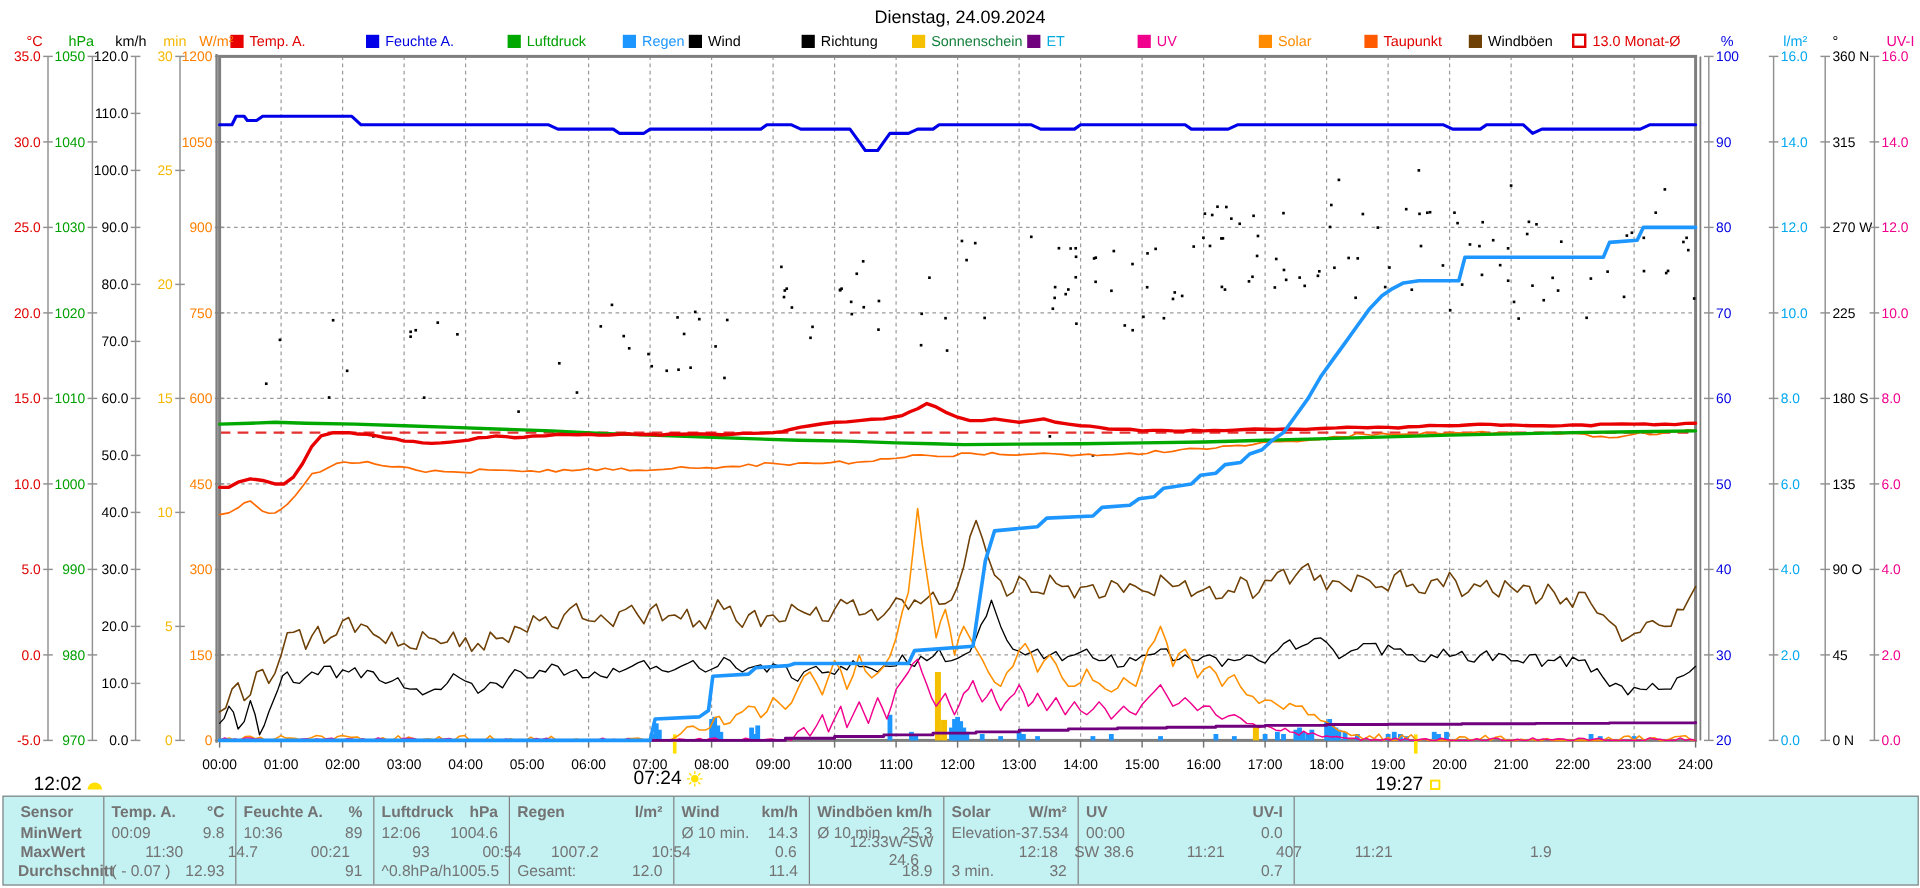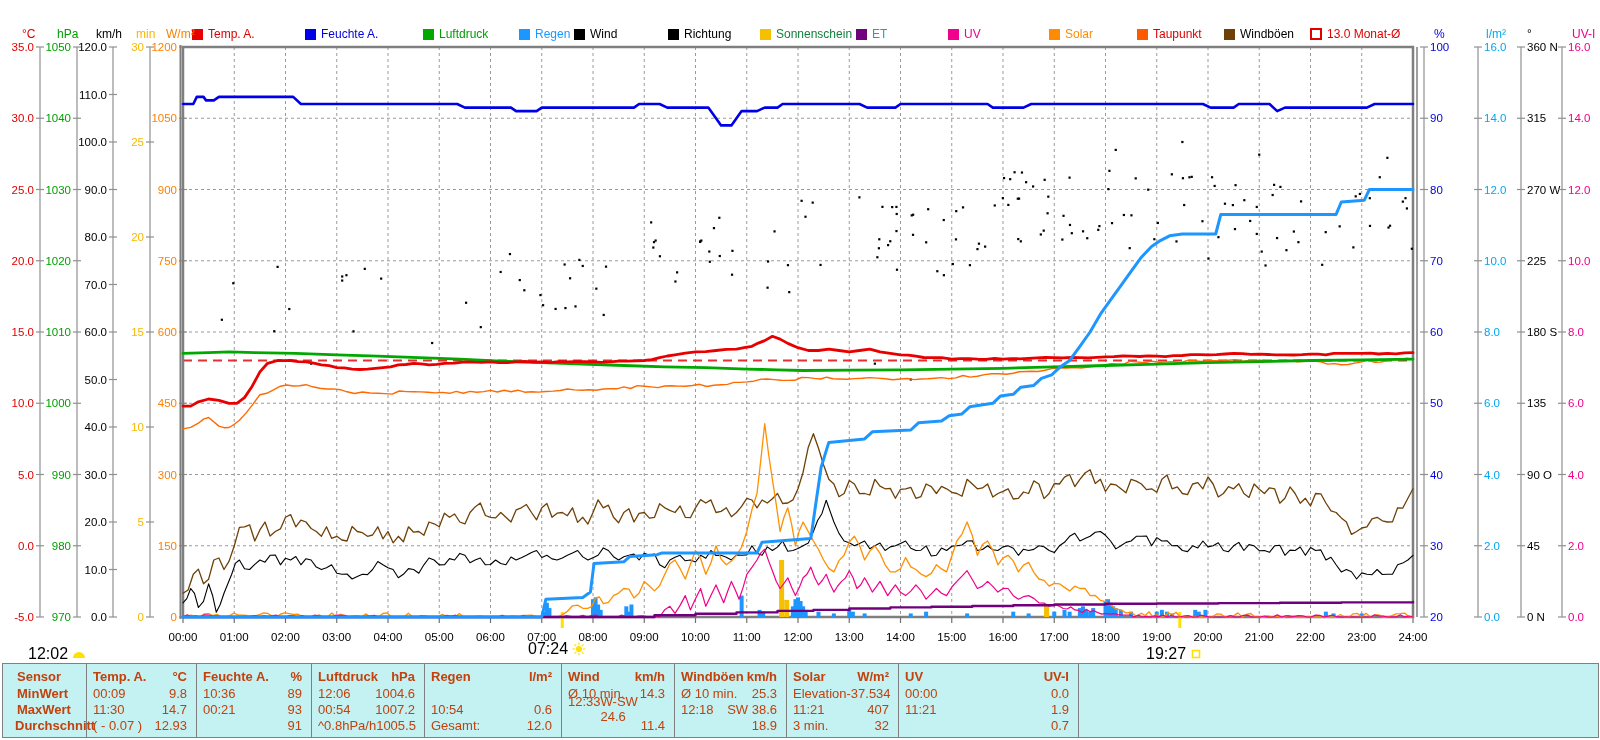--- a/index.html
+++ b/index.html
@@ -7,31 +7,32 @@
        font-family:"Liberation Sans","DejaVu Sans",sans-serif;}
   #page-title{position:absolute;top:6px;left:0;width:1600px;text-align:center;
        font-size:15px;color:#000;}
   #legend{position:absolute;top:27px;left:0;width:1600px;height:16px;}
   .lg-item{position:absolute;top:0;height:14px;display:flex;align-items:center;font-size:12px;white-space:nowrap;}
   .lg-sw{width:11px;height:11px;margin-right:5px;display:inline-block;}
   .unit-h{position:absolute;top:0;font-size:12px;}
   #plot{position:absolute;top:0;left:0;}
   #footer-times div{position:absolute;font-size:16px;color:#000;display:flex;align-items:center;gap:4px;}
   #sensor-table{position:absolute;left:2px;top:663px;width:1595px;height:73px;
-      border:1px solid #808080;font-size:13px;color:#c2410c;}
+      border:1px solid #808080;font-size:13px;color:#737373;}
   .tbl-row{position:absolute;left:0;width:100%;height:16px;display:flex;align-items:center;}
   .tbl-cell{display:flex;justify-content:space-between;box-sizing:border-box;padding:0 9px 0 7px;}
   .tbl-sep{position:absolute;top:0;bottom:0;width:1px;background:#808080;}
   .b{font-weight:bold;}
   .cl{padding-left:14px;}
 </style>
 </head>
 <body>
 
 <div id="app">
+  <div id="page-title">Dienstag, 24.09.2024</div>
   <div id="legend">
       <div class="lg-item" style="left: 192px; color: rgb(224, 0, 0);">
         <span class="lg-sw" style="background: rgb(232, 0, 0);"></span>
         <span>Temp. A.</span>
       </div>
       <div class="lg-item" style="left: 305px; color: rgb(0, 0, 224);">
         <span class="lg-sw" style="background: rgb(0, 0, 232);"></span>
         <span>Feuchte A.</span>
       </div>
       <div class="lg-item" style="left: 423px; color: rgb(0, 160, 0);">
@@ -695,21 +696,21 @@
         </div>
         <div class="tbl-cell" style="width: 112px;">
           <span>Elevation</span>
           <span>-37.534</span>
         </div>
         <div class="tbl-cell" style="width: 180px;">
           <span>00:00</span>
           <span>0.0</span>
         </div>
       </div>
-      <div class="tbl-row" style="top: 37px;">
+      <div class="tbl-row" style="top: 37px; gap: 28px;">
         <div class="b cl" style="width: 83px; box-sizing: border-box;">MaxWert</div>
         <div class="tbl-cell" style="width: 110px;">
           <span>11:30</span>
           <span>14.7</span>
         </div>
         <div class="tbl-cell" style="width: 115px;">
           <span>00:21</span>
           <span>93</span>
         </div>
         <div class="tbl-cell" style="width: 113px;">

